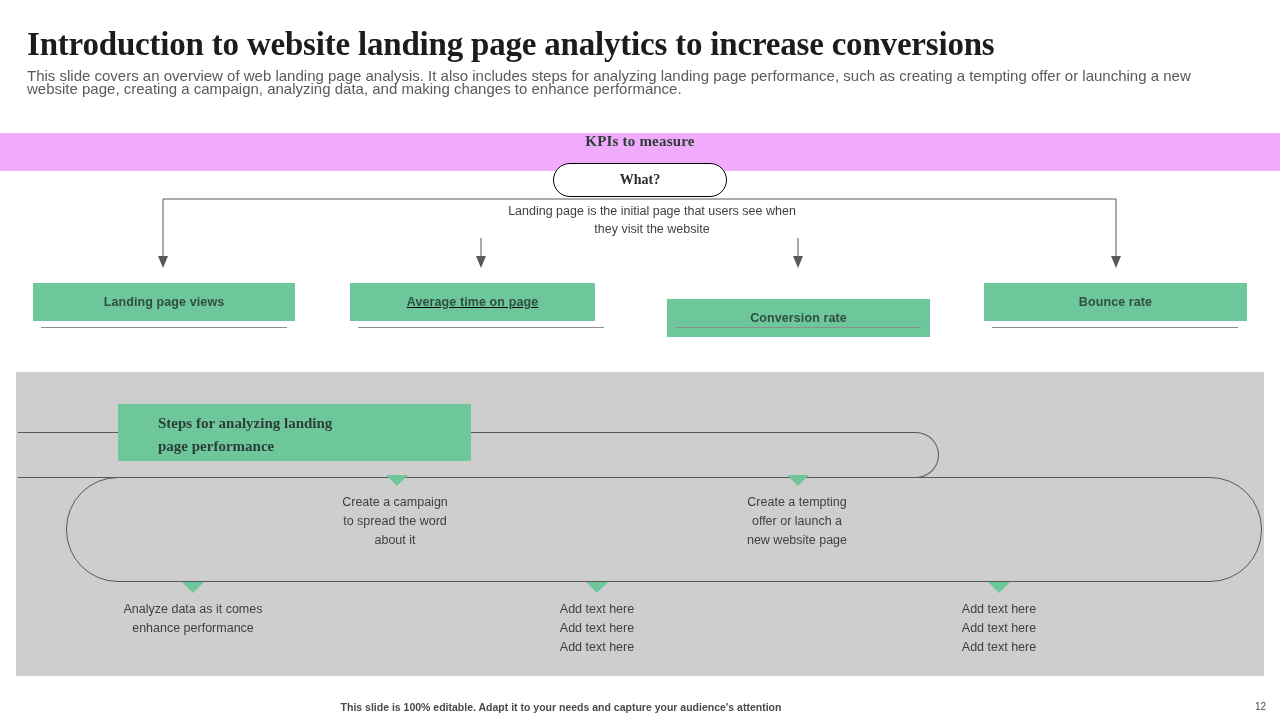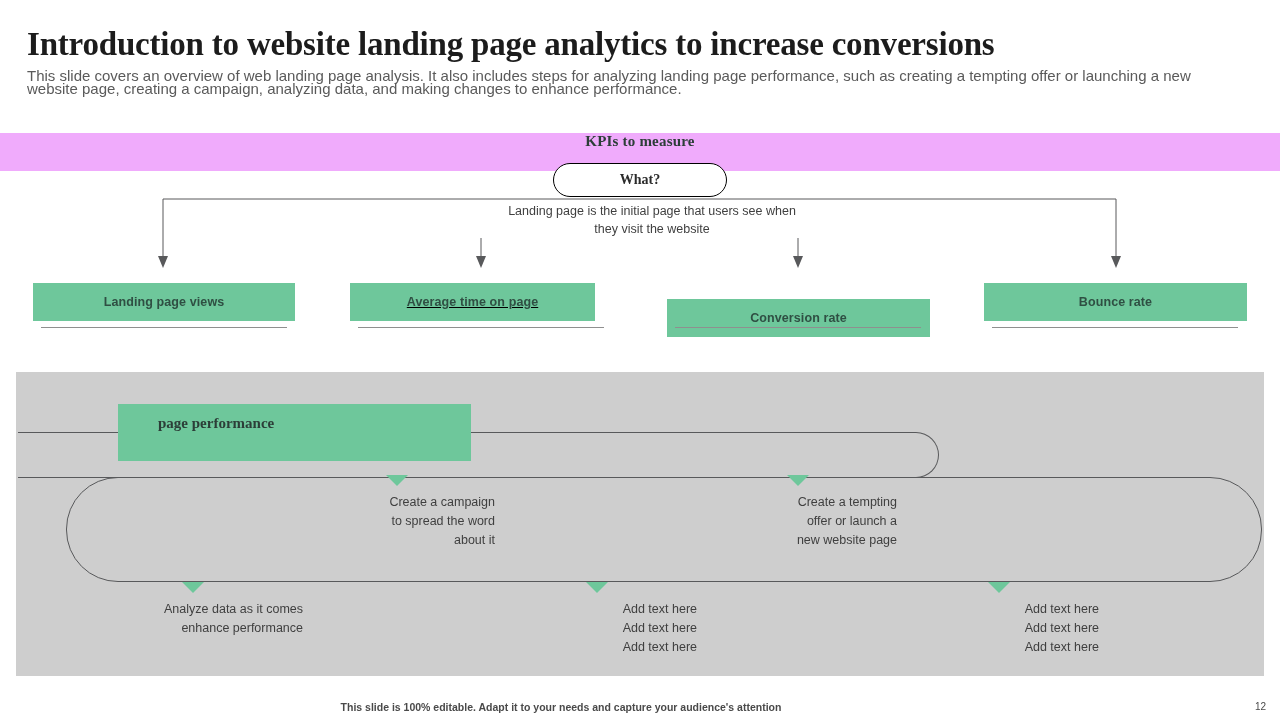--- a/index.html
+++ b/index.html
@@ -101,21 +101,21 @@
 
   
   .tri {
     position: absolute; width: 0; height: 0;
     border-left: 11px solid transparent; border-right: 11px solid transparent;
     border-top: 11px solid #6ec79b;
   }
 
   
   .step-text {
-    position: absolute; text-align: right;
+    position: absolute; text-align: center;
     font-size: 12.5px; line-height: 19px; color: #3f3f3f;
   }
 
   
   .footer-note {
     position: absolute; left: 7px; top: 701px; width: 1108px;
     text-align: center; font-size: 10.5px; color: #4a4a4a; font-weight: bold;
   }
   .footer-page {
     position: absolute; right: 14px; top: 701px;
@@ -173,20 +173,21 @@
     <span>Bounce rate</span>
   </div>
   <div class="kpi-underline kpu-4"></div>
 
   <div class="gray-panel"></div>
 
   <div class="track-top"></div>
   <div class="track-bottom"></div>
 
   <div class="steps-box">
+    <div class="l1">Steps for analyzing landing</div>
     <div class="l2">page performance</div>
   </div>
 
   <div class="tri" style="left:386px; top:475px;"></div>
   <div class="step-text" style="left:295px; top:493px; width:200px;">
     <div>Create a campaign</div>
     <div>to spread the word</div>
     <div>about it</div>
   </div>
 

